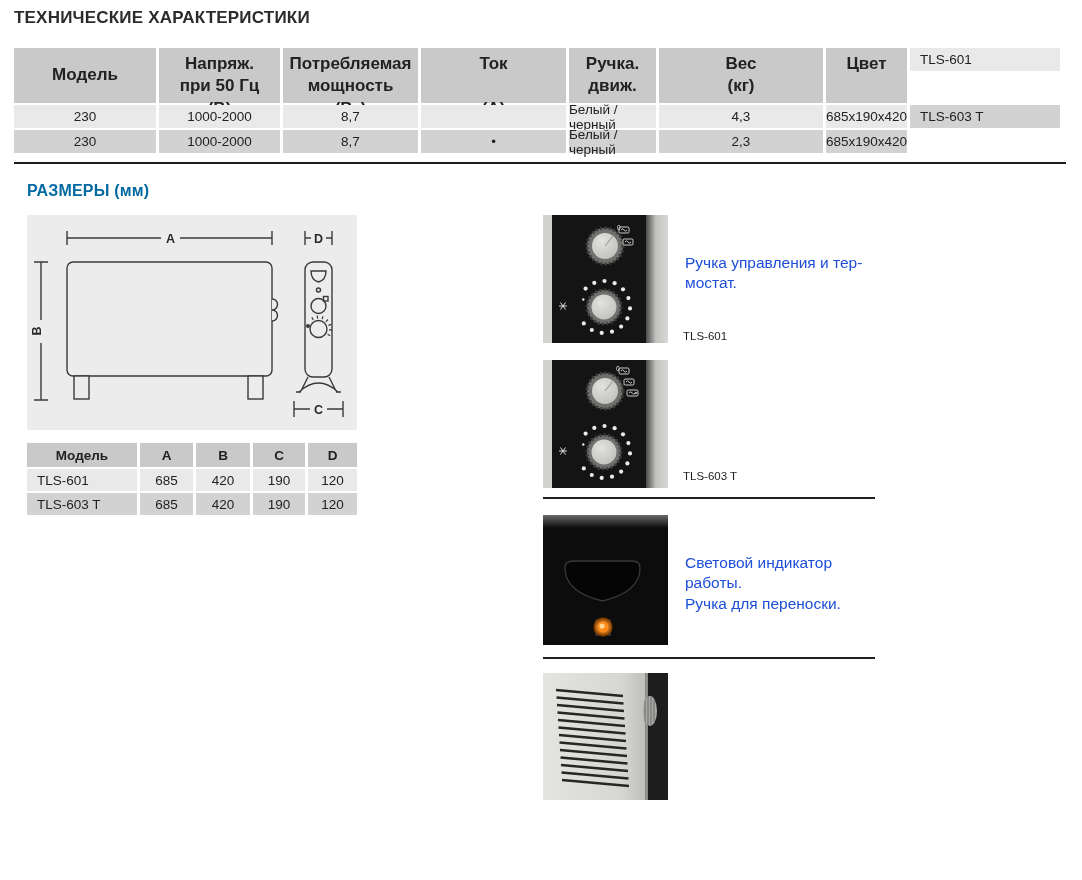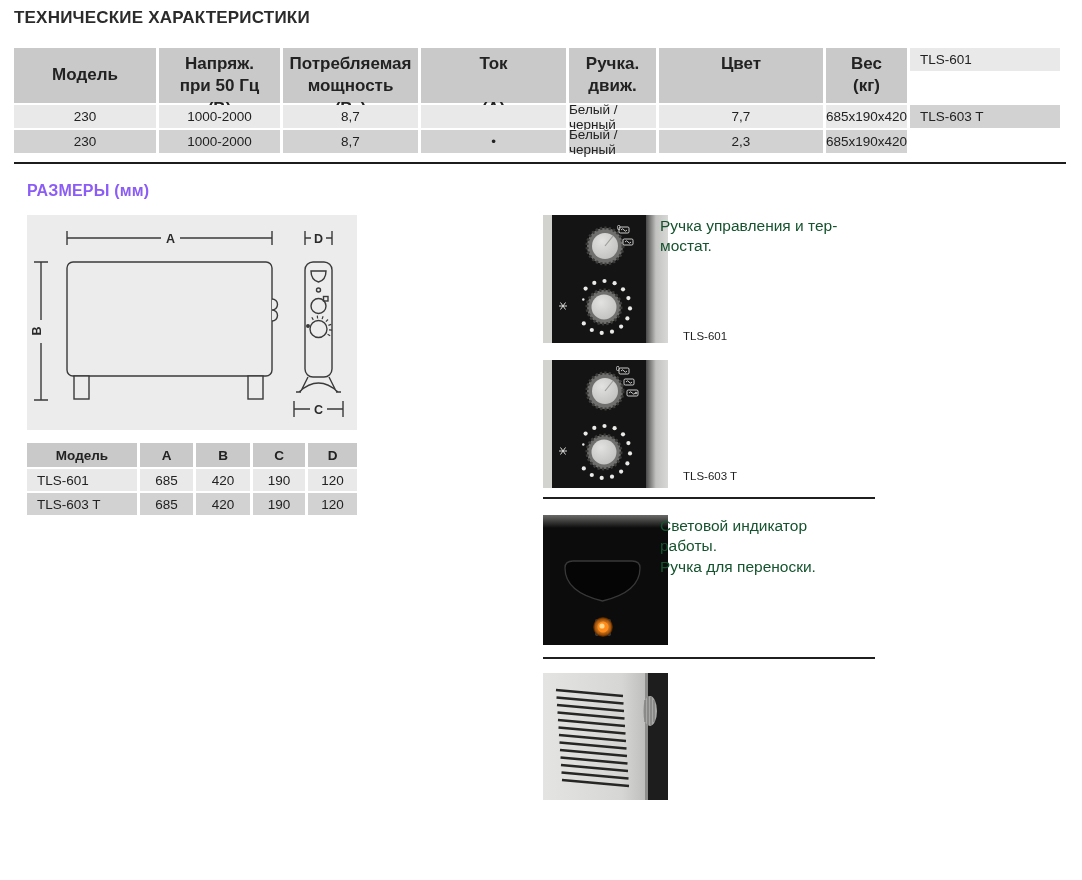--- a/index.html
+++ b/index.html
@@ -7,21 +7,21 @@
     --table-row-light:#e9e9e9;
     --table-row-dark:#d2d2d2;
     --diagram-bg:#ececec;
     --indicator-orange:#ff8c1a;
   }
   *{box-sizing:border-box;margin:0;padding:0;}
   body{background:#ffffff;font-family:"Liberation Sans",sans-serif;color:#1f1f1f;}
   .page{position:relative;width:1082px;height:812px;background:#fff;overflow:hidden;}
 
   .h1{position:absolute;left:14px;top:8px;font-size:17px;font-weight:700;letter-spacing:.2px;color:#2b2b2b;}
-  .h2{position:absolute;left:27px;top:182px;font-size:16px;font-weight:700;letter-spacing:.2px;color:#8b5cf6;}
+  .h2{position:absolute;left:27px;top:182px;font-size:16px;font-weight:700;letter-spacing:.2px;color:#0369a1;}
 
   
   .specs-table{position:absolute;left:14px;top:48px;width:1046px;display:grid;
     grid-template-columns:142px 121px 135px 145px 87px 164px 81px 1fr;
     column-gap:3px;row-gap:2px;background:#fff;}
   .specs-table .hc{background:var(--table-header-bg);height:55px;font-size:17px;font-weight:700;
     text-align:center;white-space:pre-line;line-height:1.32;padding-top:5px;color:#222;}
   .specs-table .hc.vcenter{display:flex;align-items:center;justify-content:center;padding-top:0;}
   .specs-table .dc{height:23px;font-size:13.5px;display:flex;align-items:center;justify-content:center;color:#222;}
   .specs-table .dc.model{justify-content:flex-start;padding-left:10px;}
@@ -36,21 +36,21 @@
   
   .dims-table{position:absolute;left:27px;top:443px;width:330px;display:grid;
     grid-template-columns:110px 53px 54px 52px 1fr;column-gap:3px;row-gap:2px;background:#fff;}
   .dims-table .hc{background:var(--table-header-bg);height:24px;font-size:13.5px;font-weight:700;
     display:flex;align-items:center;justify-content:center;color:#222;}
   .dims-table .dc{height:22px;font-size:13.5px;display:flex;align-items:center;justify-content:center;color:#222;}
   .dims-table .dc.model{justify-content:flex-start;padding-left:10px;}
 
   
   .photo{position:absolute;left:543px;width:125px;}
-  .caption{position:absolute;left:660px;width:200px;font-size:15.5px;line-height:1.32;color:#14532d;white-space:pre-line;}
+  .caption{position:absolute;left:685px;width:200px;font-size:15.5px;line-height:1.32;color:#1d4ed8;white-space:pre-line;margin-top:37px;}
   .model-label{position:absolute;left:683px;font-size:11.5px;color:#1f1f1f;}
   .feature-rule{position:absolute;left:543px;width:332px;height:2px;background:#1f1f1f;}
 
   svg text{font-family:"Liberation Sans",sans-serif;}
 </style>
 </head>
 <body>
 
 <div class="page">
 
@@ -63,31 +63,31 @@
 (В)</div>
     <div class="hc">Потребляемая
 мощность
 (Вт)</div>
     <div class="hc">Ток
 
 (А)</div>
     <div class="hc">Ручка.
 движ.
 возд.</div>
-    <div class="hc">Цвет</div>
     <div class="hc">Вес
 (кг)</div>
+    <div class="hc">Цвет</div>
 
     <div class="dc model rlight">TLS-601</div>
     <div class="dc rlight">230</div>
     <div class="dc rlight">1000-2000</div>
     <div class="dc rlight">8,7</div>
     <div class="dc rlight"></div>
     <div class="dc rlight">Белый / черный</div>
-    <div class="dc rlight">7,7</div>
+    <div class="dc rlight">4,3</div>
     <div class="dc rlight">685x190x420</div>
 
     <div class="dc model rdark">TLS-603 T</div>
     <div class="dc rdark">230</div>
     <div class="dc rdark">1000-2000</div>
     <div class="dc rdark">8,7</div>
     <div class="dc rdark">•</div>
     <div class="dc rdark">Белый / черный</div>
     <div class="dc rdark">2,3</div>
     <div class="dc rdark">685x190x420</div>

